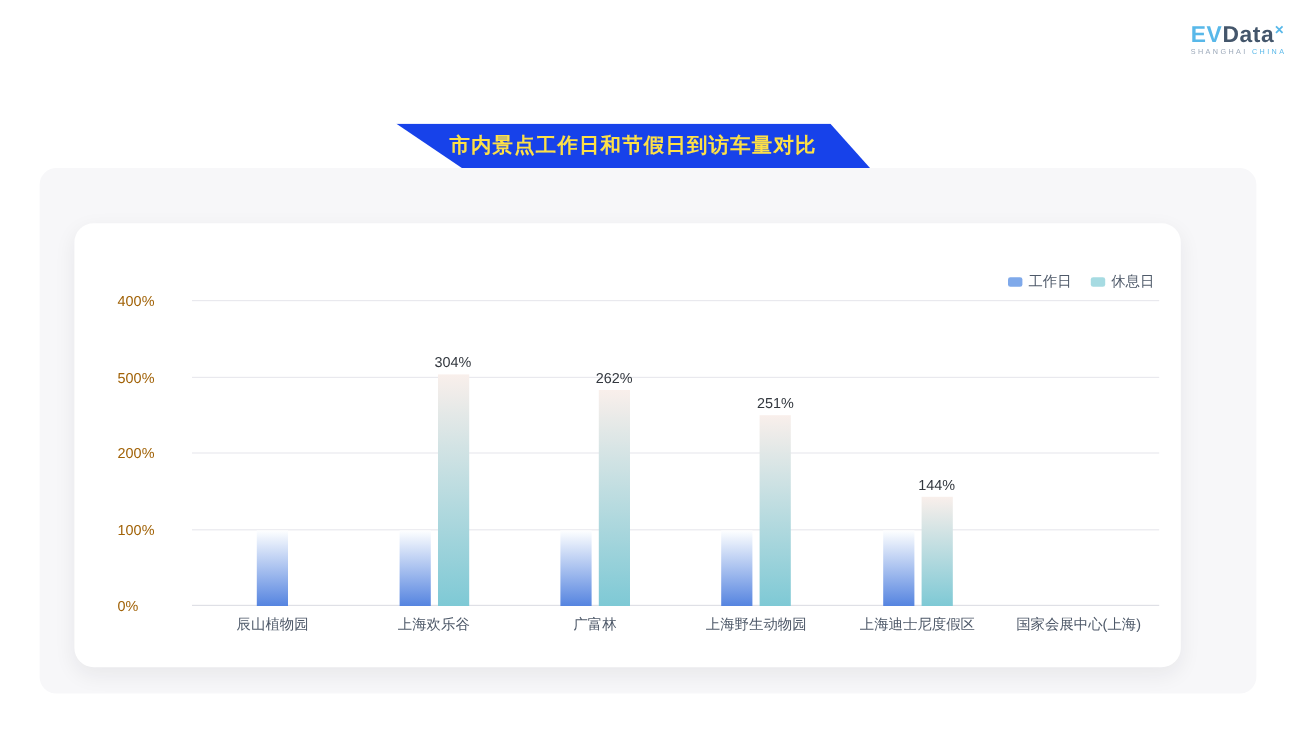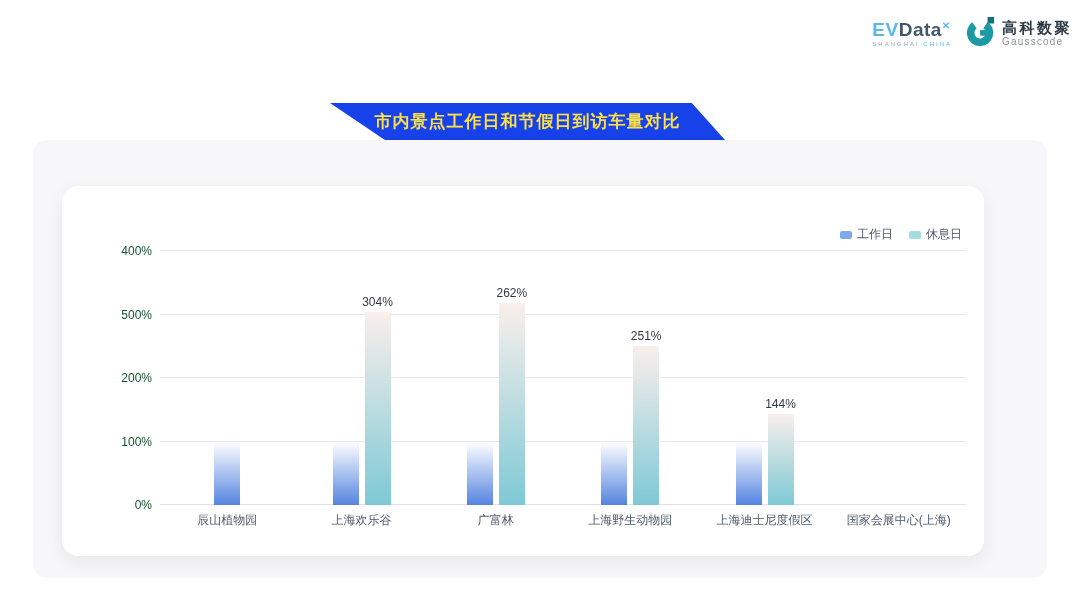--- a/index.html
+++ b/index.html
@@ -52,22 +52,22 @@
     position:absolute; top:40px; right:22px;
     display:flex; gap:16px; align-items:center;
   }
   .legend-item { display:flex; align-items:center; gap:5px; font-size:12px; color:#4E5969; cursor:pointer; }
   .legend-swatch { width:12px; height:8px; border-radius:2px; }
 
   .plot { position:absolute; left:98px; top:65px; width:806px; height:254px; }
   .gridline { position:absolute; left:0; width:100%; height:1px; background:#E9E9EE; }
   .gridline.baseline { background:#DFE0E6; }
   .ytick {
-    position:absolute; left:-62px; width:54px; text-align:right;
-    font-size:12px; color:#14532d; transform:translateY(50%); line-height:12px;
+    position:absolute; left:-62px; width:54px; 
+    font-size:12px; color:#a16207; transform:translateY(50%); line-height:12px;
   }
   .group {
     position:absolute; bottom:0; display:flex; align-items:flex-end; gap:6px;
     transform:translateX(-50%);
   }
   .bar { width:26px; position:relative; }
   .val-label {
     position:absolute; top:-17px; left:50%; transform:translateX(-50%);
     font-size:12px; color:#33383F; white-space:nowrap;
   }
@@ -76,33 +76,20 @@
     font-size:12px; color:#4E5969; white-space:nowrap;
   }
 </style>
 </head>
 <body>
 
 <div class="logos">
   <div class="evdata">
     <div class="evdata-word"><span class="ev">EV</span><span>Data</span><span class="evdata-sup">✕</span></div>
     <div class="evdata-sub"><span>SHANGHAI</span> <span class="china">CHINA</span></div>
-  </div>
-  <div class="gausscode">
-    <span>
-      <svg width="30" height="30" viewBox="0 0 32 32" aria-hidden="true">
-        <circle cx="15" cy="18" r="10" fill="none" stroke="#1B9AA6" stroke-width="8" stroke-dasharray="50 13" transform="rotate(-55 15 18)"></circle>
-        <rect x="15" y="15" width="11" height="6" fill="#1B9AA6"></rect>
-        <rect x="23" y="1" width="7" height="7" fill="#15707C"></rect>
-      </svg>
-    </span>
-    <div class="g-text">
-      <div class="cn">高科数聚</div>
-      <div class="en">Gausscode</div>
-    </div>
   </div>
 </div>
 
 <div class="ribbon">
   <span>市内景点工作日和节假日到访车量对比</span>
 </div>
 
 <div class="panel"></div>
 
 <div class="card">
@@ -134,21 +121,21 @@
         <div class="cat-label" style="left: 67.1667px;">辰山植物园</div>
         <div class="group" style="left: 201.5px;">
           <div class="bar" style="height: 63.5px; background: linear-gradient(rgb(254, 255, 255) 0%, rgb(85, 132, 224) 100%);"></div>
           <div class="bar" style="height: 193px; background: linear-gradient(rgb(249, 239, 235) 0%, rgb(126, 201, 213) 100%);">
             <span class="val-label">304%</span>
           </div>
         </div>
         <div class="cat-label" style="left: 201.5px;">上海欢乐谷</div>
         <div class="group" style="left: 335.833px;">
           <div class="bar" style="height: 63.5px; background: linear-gradient(rgb(254, 255, 255) 0%, rgb(85, 132, 224) 100%);"></div>
-          <div class="bar" style="height: 202px; background: linear-gradient(rgb(249, 239, 235) 0%, rgb(126, 201, 213) 100%);">
+          <div class="bar" style="height: 180px; background: linear-gradient(rgb(249, 239, 235) 0%, rgb(126, 201, 213) 100%);">
             <span class="val-label">262%</span>
           </div>
         </div>
         <div class="cat-label" style="left: 335.833px;">广富林</div>
         <div class="group" style="left: 470.167px;">
           <div class="bar" style="height: 63.5px; background: linear-gradient(rgb(254, 255, 255) 0%, rgb(85, 132, 224) 100%);"></div>
           <div class="bar" style="height: 159.4px; background: linear-gradient(rgb(249, 239, 235) 0%, rgb(126, 201, 213) 100%);">
             <span class="val-label">251%</span>
           </div>
         </div>

